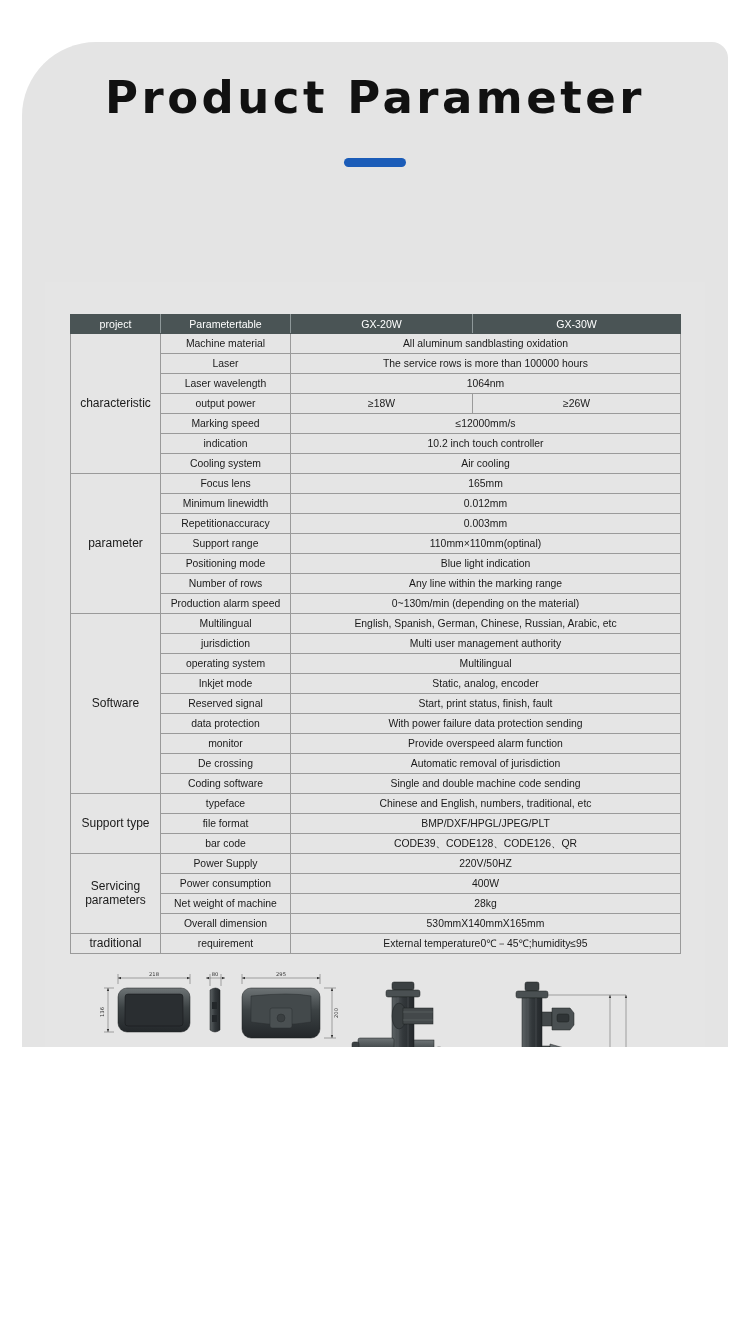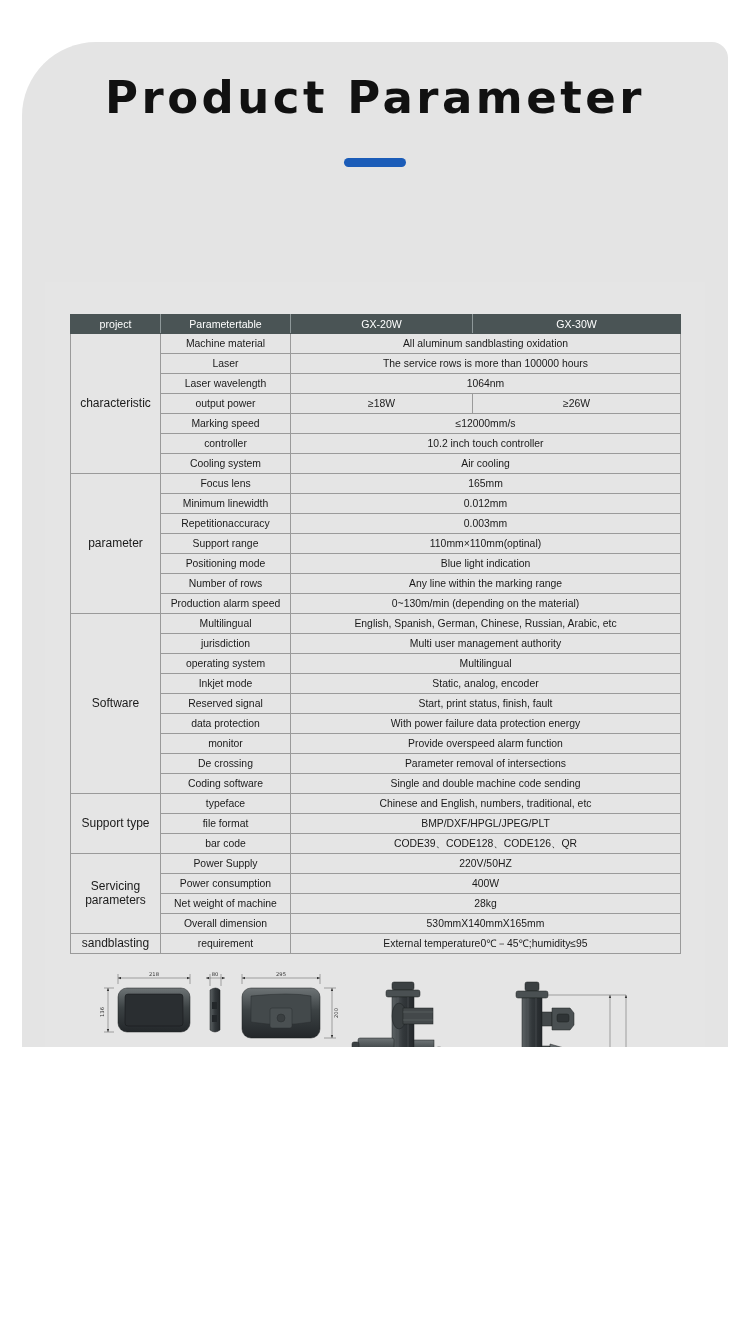--- a/index.html
+++ b/index.html
@@ -129,21 +129,21 @@
           <tr>
             <td>output power</td>
             <td>≥18W</td>
             <td>≥26W</td>
           </tr>
           <tr>
             <td>Marking speed</td>
             <td colspan="2">≤12000mm/s</td>
           </tr>
           <tr>
-            <td>controller</td>
+            <td>indication</td>
             <td colspan="2">10.2 inch touch controller</td>
           </tr>
           <tr>
             <td>Cooling system</td>
             <td colspan="2">Air cooling</td>
           </tr>
           <tr>
             <td class="group-cell" rowspan="7">parameter</td>
             <td>Focus lens</td>
             <td colspan="2">165mm</td>
@@ -188,29 +188,29 @@
           <tr>
             <td>Inkjet mode</td>
             <td colspan="2">Static, analog, encoder</td>
           </tr>
           <tr>
             <td>Reserved signal</td>
             <td colspan="2">Start, print status, finish, fault</td>
           </tr>
           <tr>
             <td>data protection</td>
-            <td colspan="2">With power failure data protection energy</td>
+            <td colspan="2">With power failure data protection sending</td>
           </tr>
           <tr>
             <td>monitor</td>
             <td colspan="2">Provide overspeed alarm function</td>
           </tr>
           <tr>
             <td>De crossing</td>
-            <td colspan="2">Parameter removal of intersections</td>
+            <td colspan="2">Automatic removal of jurisdiction</td>
           </tr>
           <tr>
             <td>Coding software</td>
             <td colspan="2">Single and double machine code sending</td>
           </tr>
           <tr>
             <td class="group-cell" rowspan="3">Support type</td>
             <td>typeface</td>
             <td colspan="2">Chinese and English, numbers, traditional, etc</td>
           </tr>
@@ -233,21 +233,21 @@
           </tr>
           <tr>
             <td>Net weight of machine</td>
             <td colspan="2">28kg</td>
           </tr>
           <tr>
             <td>Overall dimension</td>
             <td colspan="2">530mmX140mmX165mm</td>
           </tr>
           <tr>
-            <td class="group-cell" rowspan="1">sandblasting</td>
+            <td class="group-cell" rowspan="1">traditional</td>
             <td>requirement</td>
             <td colspan="2">External temperature0℃－45℃;humidity≤95</td>
           </tr>
         </tbody>
     </table>
 
     <div class="drawings">
       <svg viewBox="0 0 610 232" xmlns="http://www.w3.org/2000/svg">
         <defs>
           <linearGradient id="metal" x1="0" y1="0" x2="0" y2="1">

